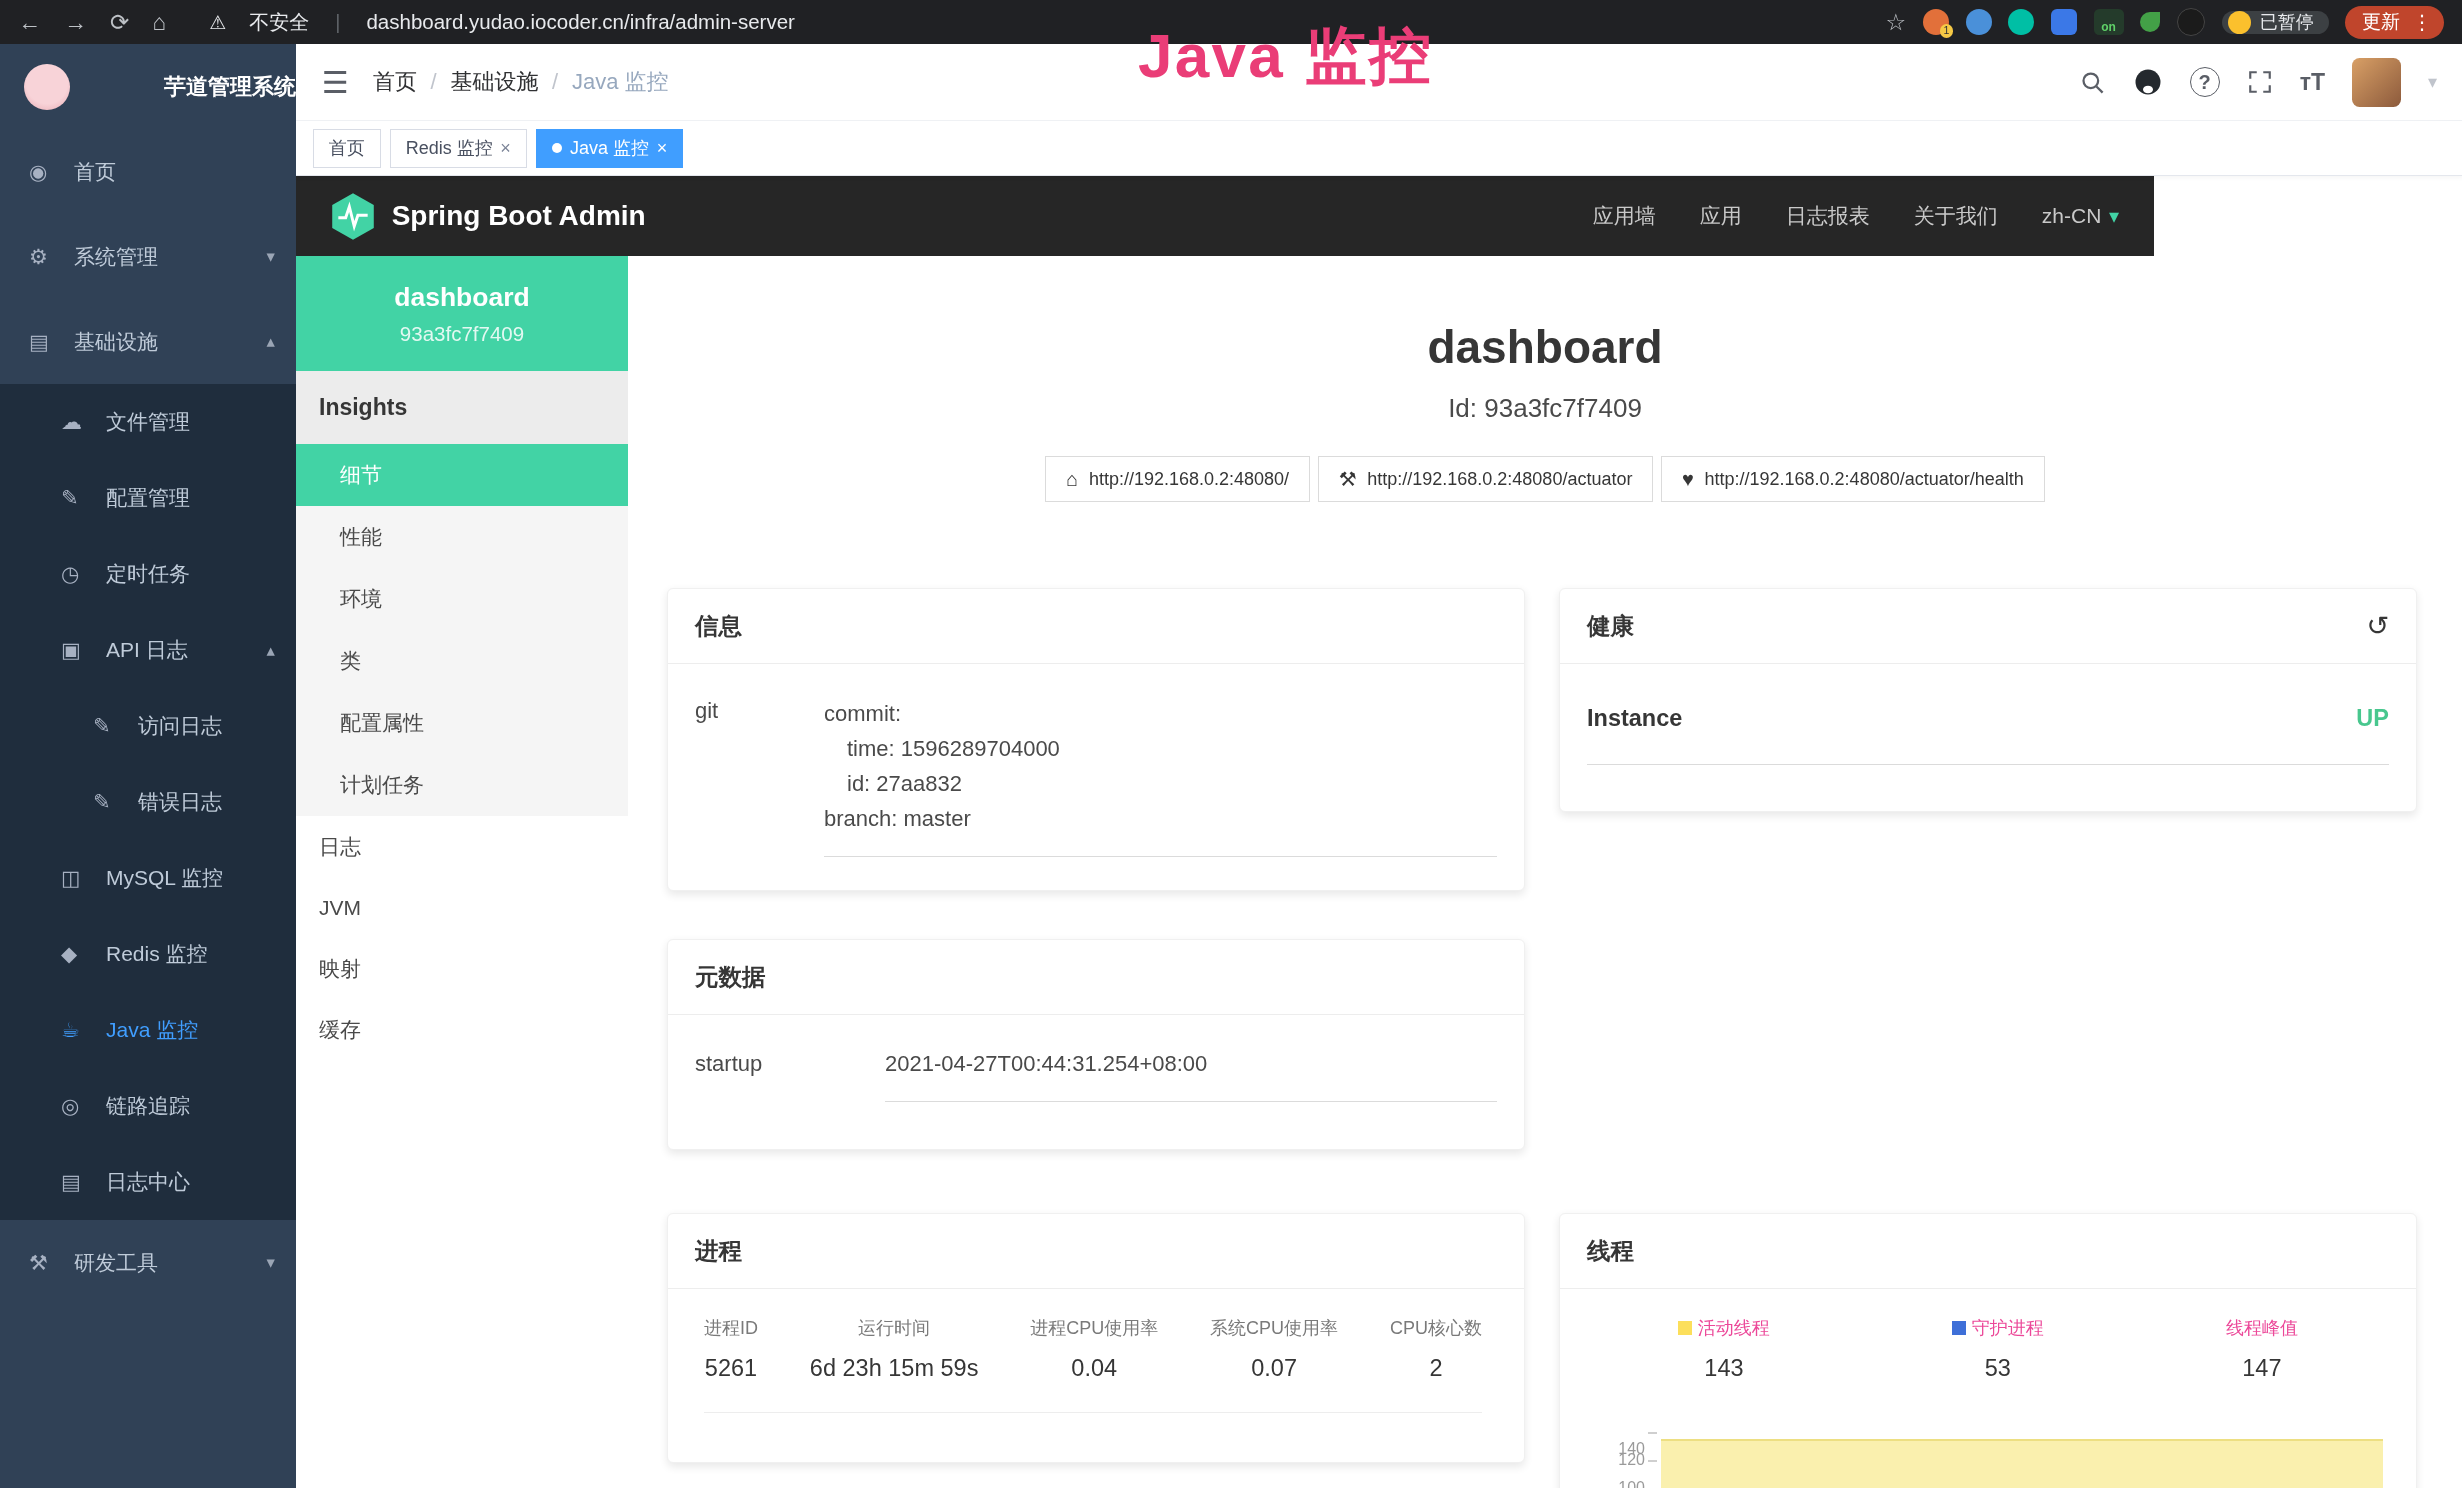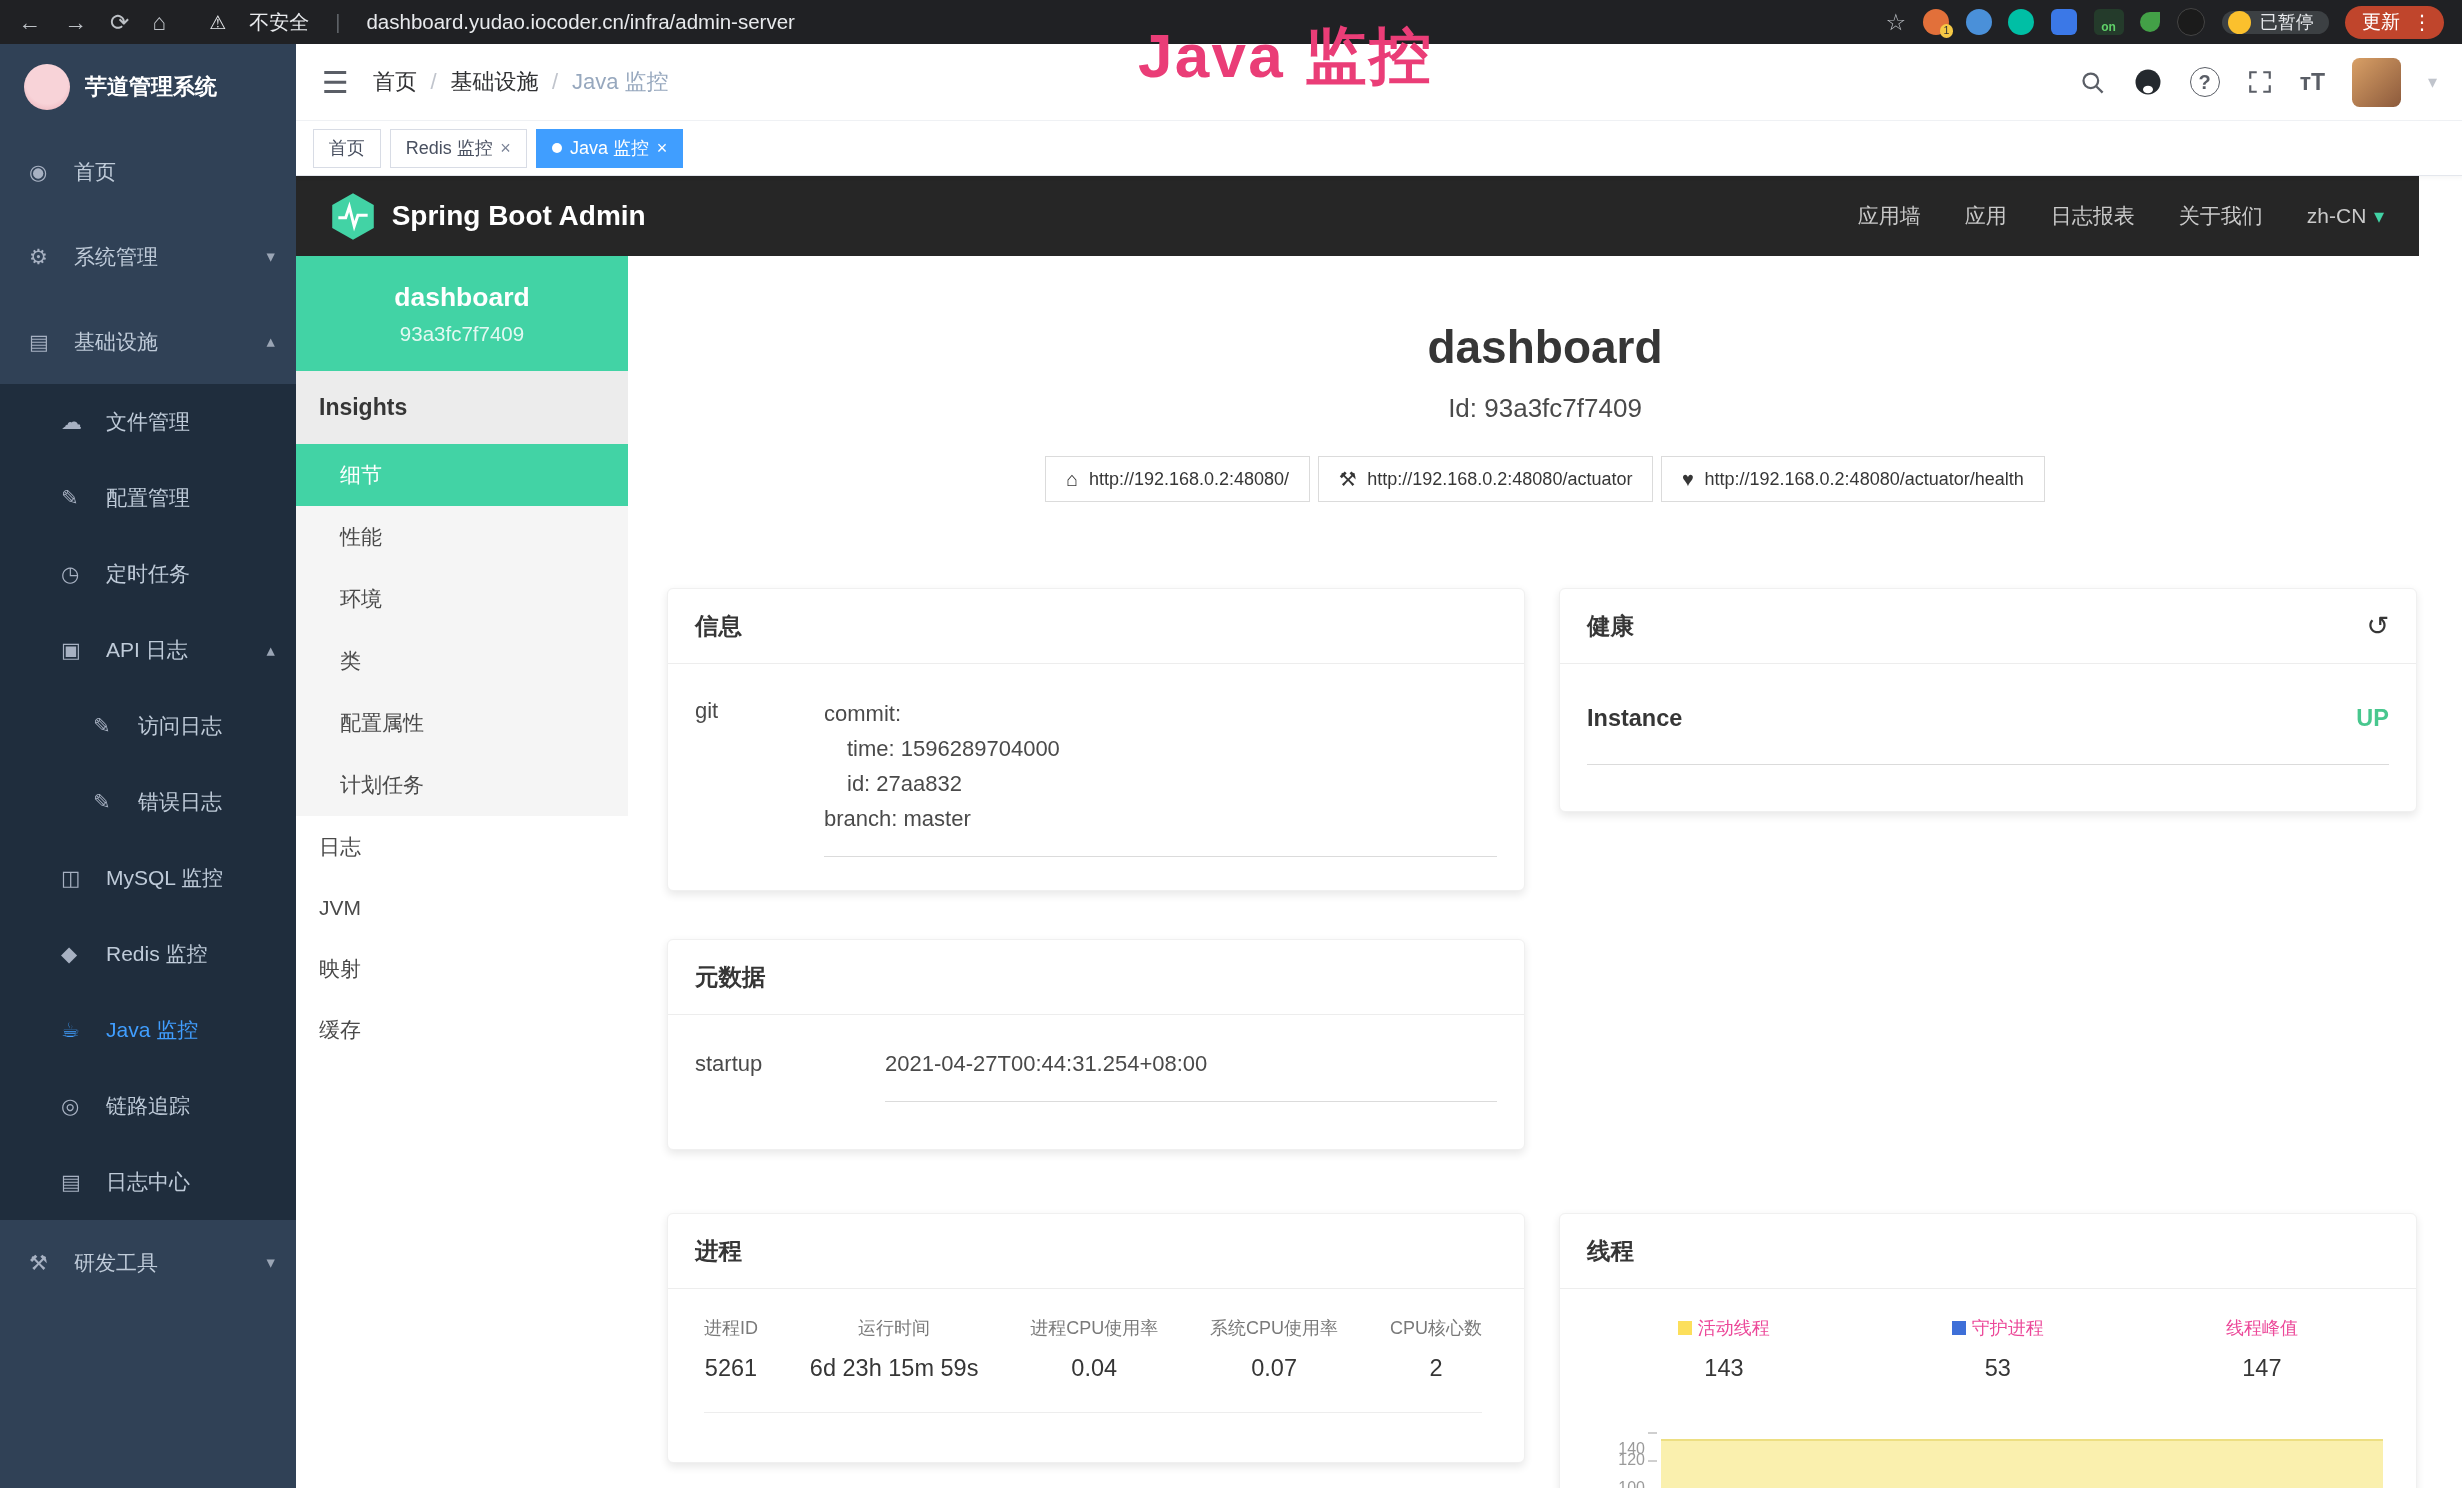--- a/index.html
+++ b/index.html
@@ -29,21 +29,21 @@
   .paused .emoji{width:23px;height:23px;border-radius:50%;background:#fbc02d;}
   .paused .txt{color:#e8eaed;font-size:18px;}
   .update{height:33px;background:#c0452c;border-radius:16.7px;display:flex;align-items:center;padding:0 12px 0 16.7px;color:#fff;font-size:19px;gap:12px;}
   .update .dots{font-size:20px;color:#fff;}
 
   
   .annotation{position:absolute;left:1138px;top:13.7px;z-index:60;font-size:62px;font-weight:700;color:#ea3d77;letter-spacing:2.3px;}
 
   
   .admin-sidebar{position:absolute;left:0;top:44px;width:296px;height:1445px;background:#304156;z-index:10;}
-  .brand-row{height:85px;display:flex;align-items:center;padding-left:24px;gap:15px;}
+  .brand-row{height:85px;display:flex;align-items:center;padding-left:24px;gap:15px;justify-content:space-between;}
   .pig{width:46px;height:46px;border-radius:50%;background:radial-gradient(circle at 50% 42%,#f8d3d8 58%,#e7a6af);}
   .brand-name{color:#fff;font-size:22px;font-weight:700;}
   .mi{display:flex;align-items:center;height:85px;padding:0 21px 0 29px;color:#bfcbd9;font-size:21px;cursor:pointer;box-sizing:border-box;}
   .mi .mi-icon{width:36px;font-size:21px;color:#a7b1c2;margin-right:9px;flex:0 0 auto;}
   .mi .chev{margin-left:auto;font-size:16.7px;color:#9aa5b5;}
   .submenu-block{background:#1f2d3d;}
   .mi.lvl1{height:76px;padding-left:61px;}
   .mi.lvl2{height:76px;padding-left:93px;}
   .mi.active-blue,.mi.active-blue .mi-icon{color:#409eff;}
 
@@ -63,21 +63,21 @@
 
   
   .tabs{position:absolute;left:296px;top:121px;width:2167px;height:55px;background:#fff;border-bottom:0.8px solid #e4e7ed;box-shadow:0 1.5px 4.6px rgba(0,0,0,.04);display:flex;align-items:center;padding-left:16.7px;gap:9px;box-sizing:border-box;z-index:5;}
   .tab{height:39px;display:inline-flex;align-items:center;padding:0 15px;border:0.8px solid #d8dce5;background:#fff;color:#495060;font-size:18px;gap:7.6px;box-sizing:border-box;}
   .tab .close{font-size:18px;color:#7d8598;}
   .tab.active{background:#409eff;border-color:#409eff;color:#fff;}
   .tab.active .dot{width:10.6px;height:10.6px;border-radius:50%;background:#fff;display:inline-block;}
   .tab.active .close{color:#fff;}
 
   
-  .sba-header{position:absolute;left:296px;top:176px;width:2123px;height:80px;background:#262626;display:flex;align-items:center;padding:0 35px;box-sizing:border-box;z-index:4;}
+  .sba-header{position:absolute;left:296px;top:176px;width:1858px;height:80px;background:#262626;display:flex;align-items:center;padding:0 35px;box-sizing:border-box;z-index:4;}
   .sba-logo{margin-right:16.7px;display:inline-flex;}
   .sba-brand{color:#fff;font-size:28px;font-weight:700;}
   .sba-nav{margin-left:auto;display:flex;align-items:center;gap:44px;}
   .sba-nav-item{color:#c9c9c9;font-size:21px;}
   .sba-locale{color:#c9c9c9;font-size:21px;display:inline-flex;align-items:center;gap:7.6px;}
   .locale-caret{color:#42d3a5;font-size:20px;}
 
   
   .sba-sidebar{position:absolute;left:296px;top:256px;width:332px;height:1232px;background:#fff;z-index:3;}
   .sba-app{height:115px;background:#42d3a5;color:#fff;display:flex;flex-direction:column;justify-content:center;align-items:center;gap:9px;}

